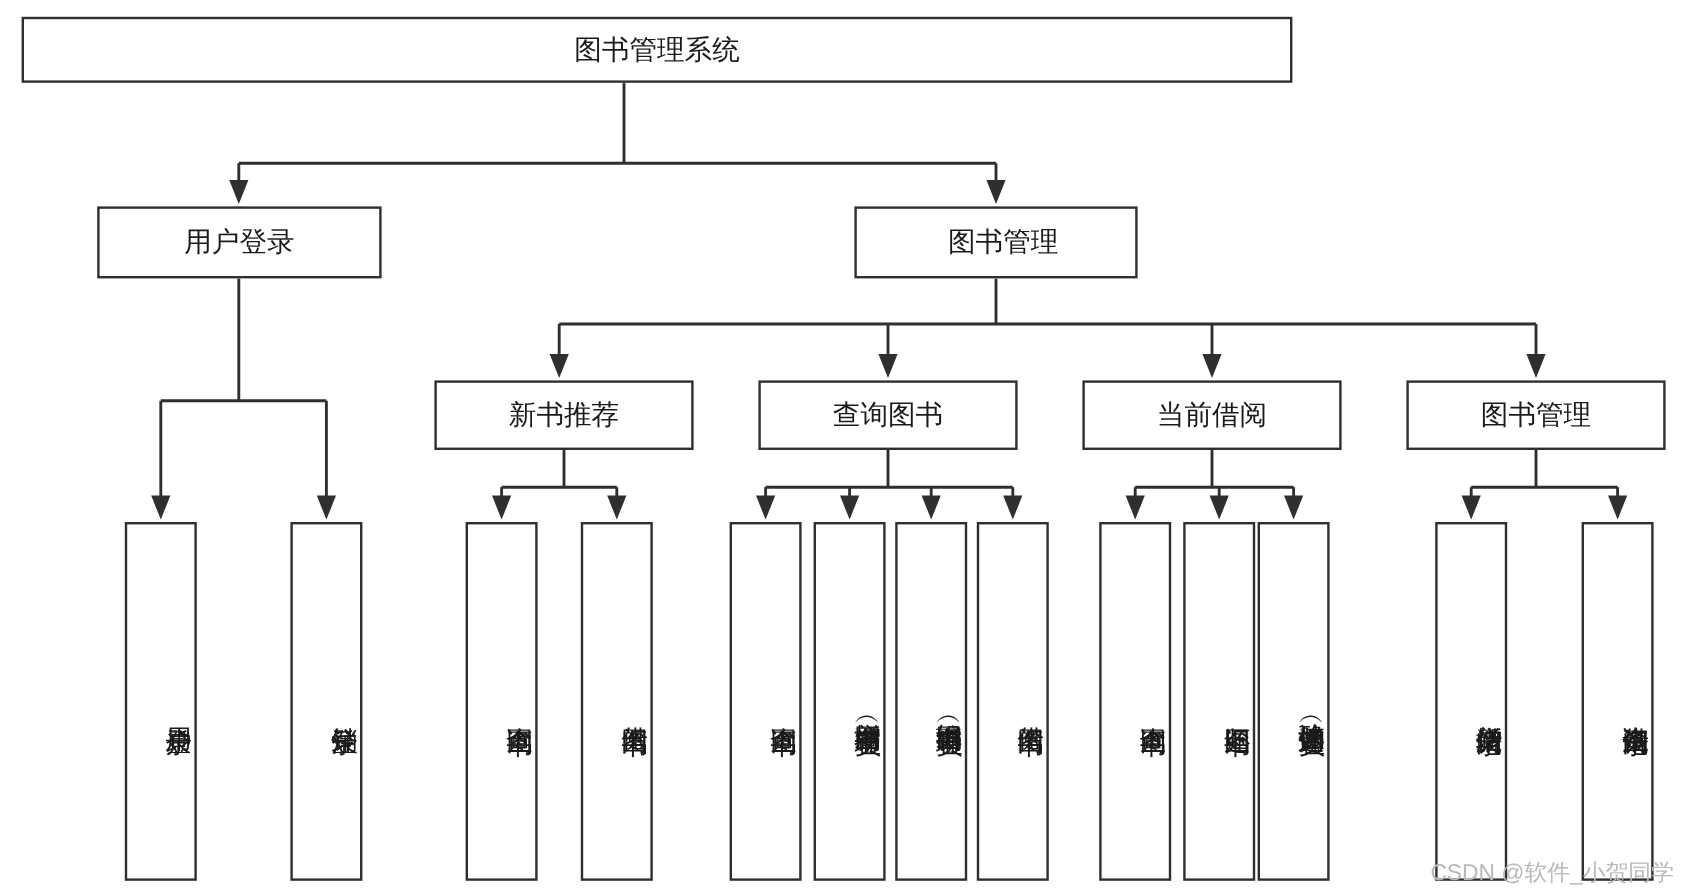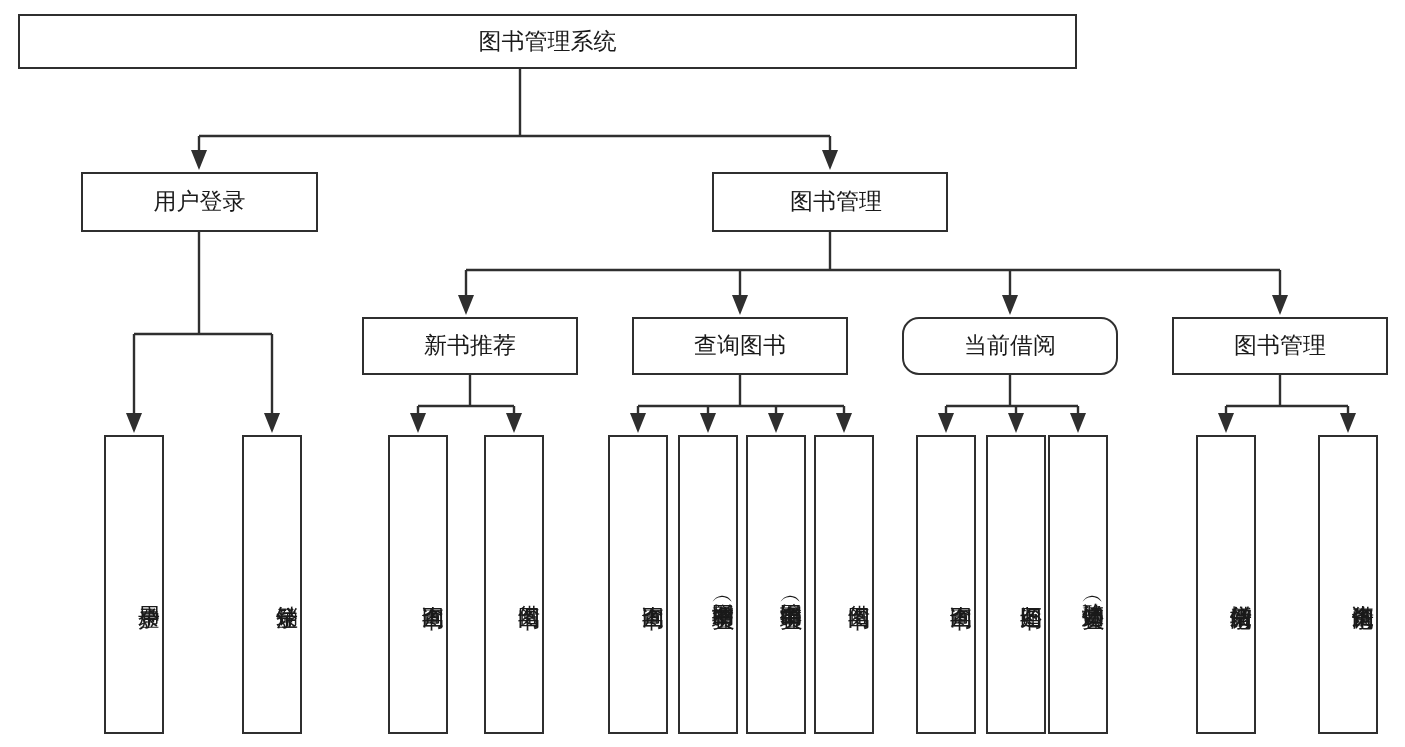--- a/index.html
+++ b/index.html
@@ -132,21 +132,21 @@
       </div>
       <div class="node h" style="left: 712px; top: 172px; width: 236px; height: 60px; border-color: rgb(47, 47, 47); color: rgb(26, 26, 26); padding-left: 12px;">
         <span class="htext">图书管理</span>
       </div>
       <div class="node h" style="left: 362px; top: 317px; width: 216px; height: 58px; border-color: rgb(47, 47, 47); color: rgb(26, 26, 26);">
         <span class="htext">新书推荐</span>
       </div>
       <div class="node h" style="left: 632px; top: 317px; width: 216px; height: 58px; border-color: rgb(47, 47, 47); color: rgb(26, 26, 26);">
         <span class="htext">查询图书</span>
       </div>
-      <div class="node h" style="left: 902px; top: 317px; width: 216px; height: 58px; border-color: rgb(47, 47, 47); color: rgb(26, 26, 26); border-radius: 17px;">
+      <div class="node h" style="left: 902px; top: 317px; width: 216px; height: 58px; border-color: rgb(47, 47, 47); color: rgb(26, 26, 26);">
         <span class="htext">当前借阅</span>
       </div>
       <div class="node h" style="left: 1172px; top: 317px; width: 216px; height: 58px; border-color: rgb(47, 47, 47); color: rgb(26, 26, 26);">
         <span class="htext">图书管理</span>
       </div>
       <div class="node v" style="left: 104px; top: 435px; width: 60px; height: 299px; border-color: rgb(47, 47, 47); color: rgb(26, 26, 26);">
         <span class="vtext">用户登录</span>
       </div>
       <div class="node v" style="left: 242px; top: 435px; width: 60px; height: 299px; border-color: rgb(47, 47, 47); color: rgb(26, 26, 26);">
         <span class="vtext">注销登录</span>
@@ -179,14 +179,15 @@
         <span class="vtext">确认归还（管理员）</span>
       </div>
       <div class="node v" style="left: 1196px; top: 435px; width: 60px; height: 299px; border-color: rgb(47, 47, 47); color: rgb(26, 26, 26);">
         <span class="vtext">新增借阅记录</span>
       </div>
       <div class="node v" style="left: 1318px; top: 435px; width: 60px; height: 299px; border-color: rgb(47, 47, 47); color: rgb(26, 26, 26);">
         <span class="vtext">查询借阅记录</span>
       </div>
     </div>
 
+  <div class="watermark" style="left: 1192px; top: 714px; color: rgb(185, 185, 185);">CSDN @软件_小贺同学</div>
 
 </div>
 
 </body></html>

